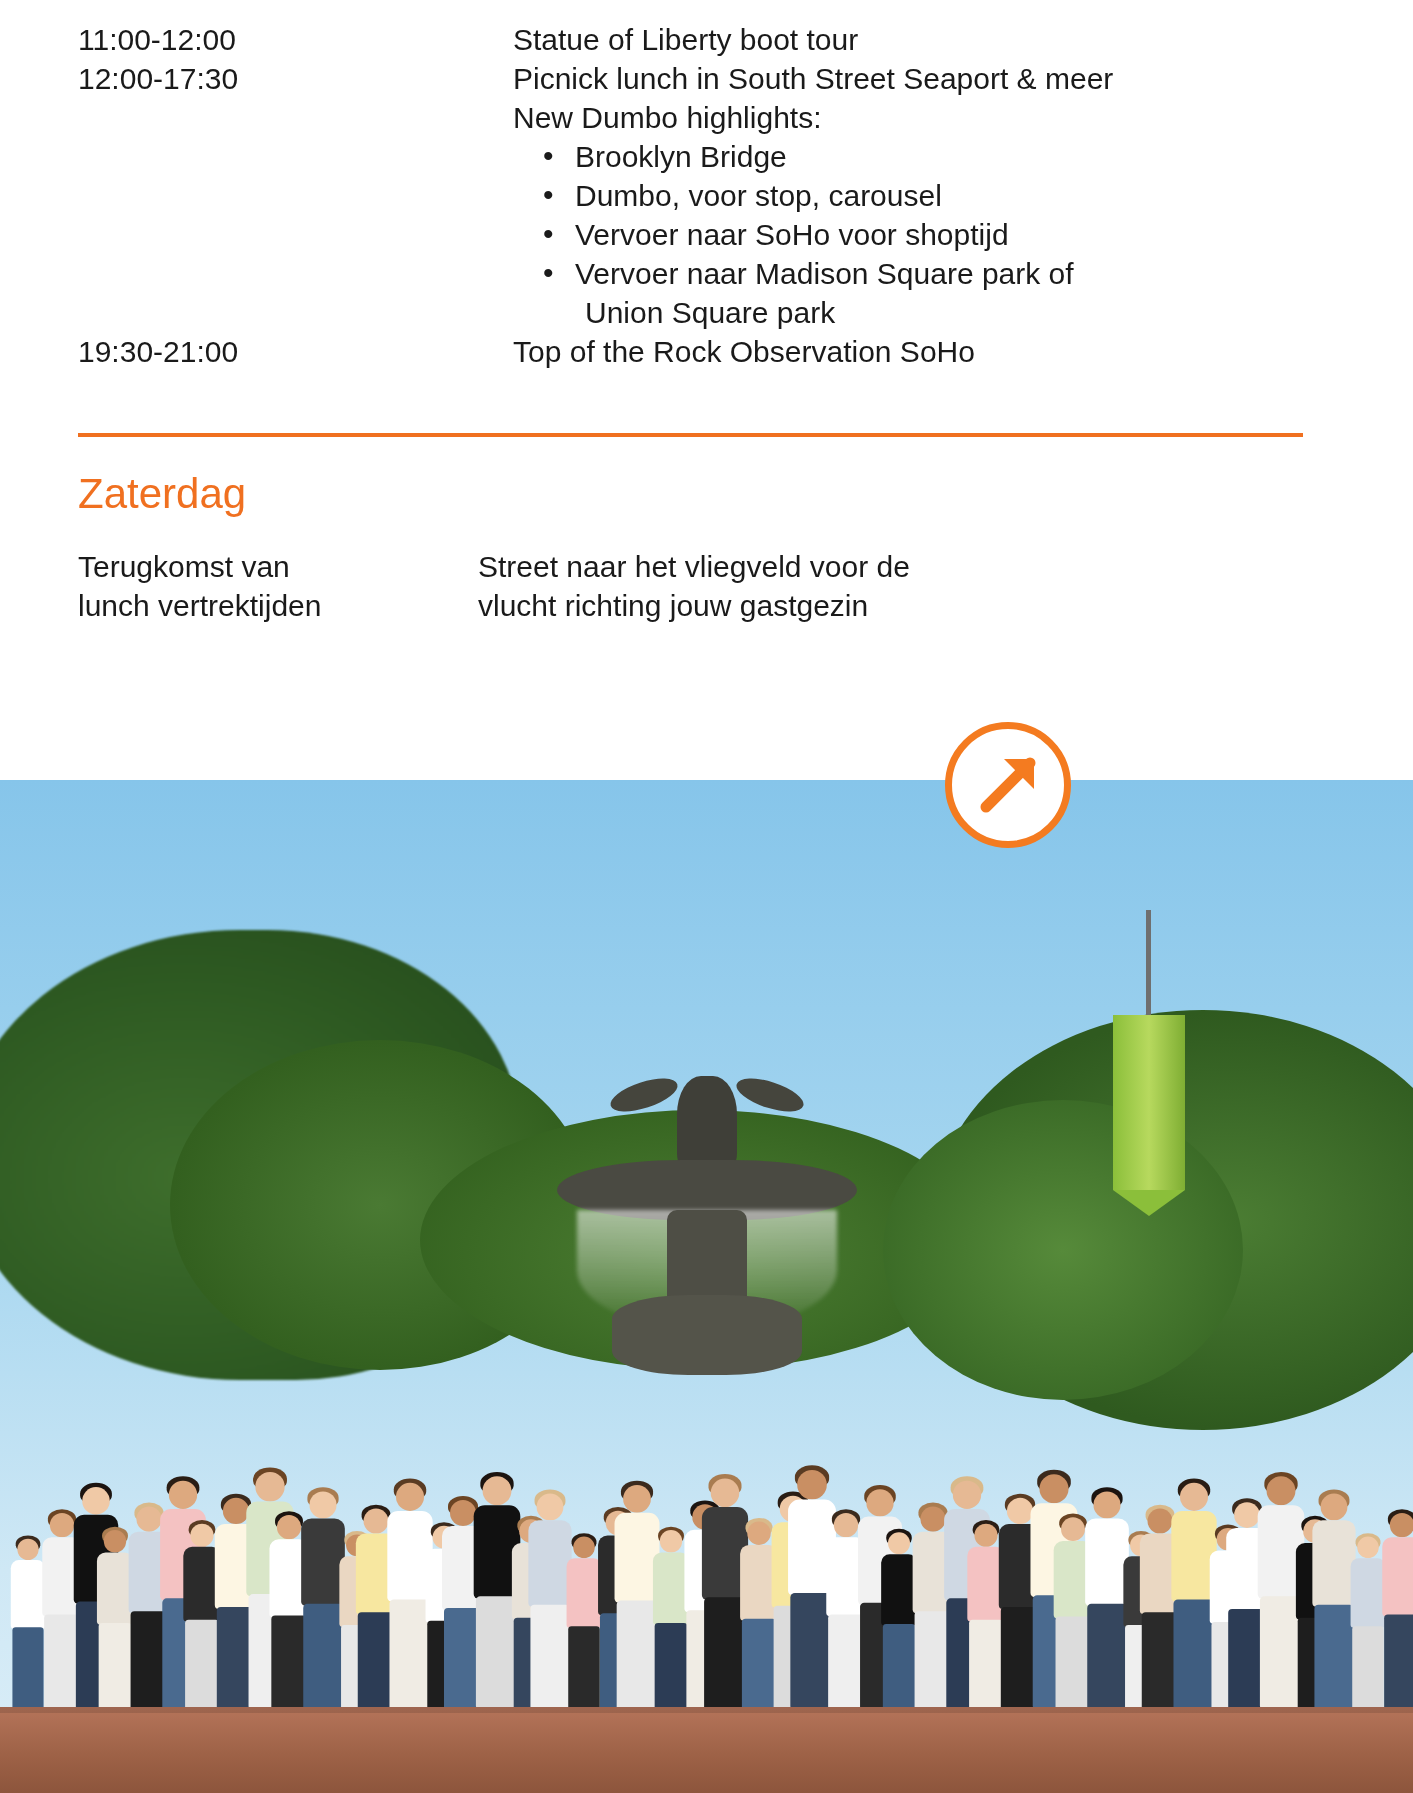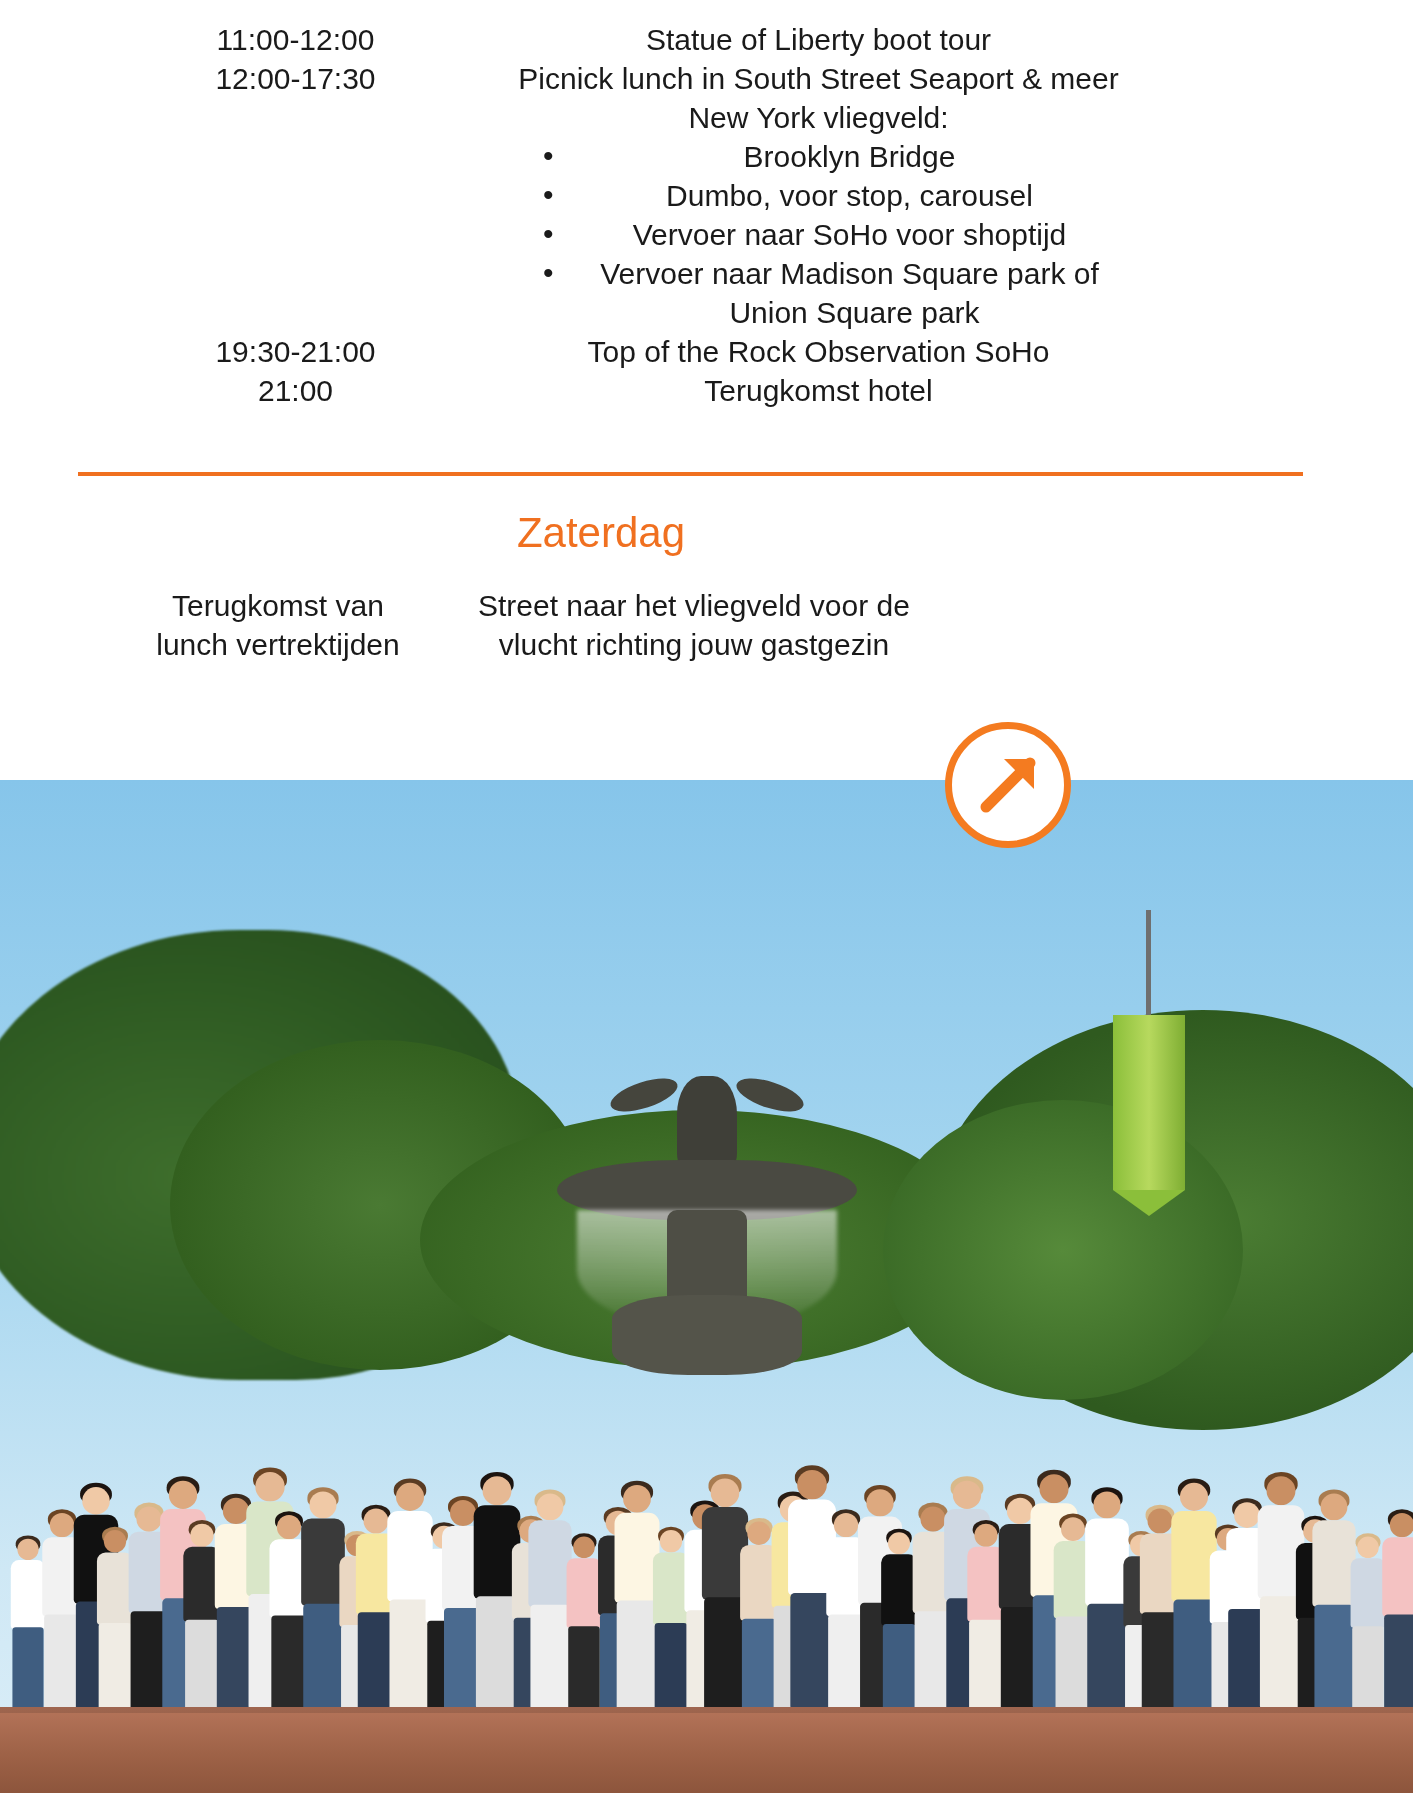--- a/index.html
+++ b/index.html
@@ -13,21 +13,20 @@
     font-family: "Liberation Sans", sans-serif;
     color: #1a1a1a;
     overflow: hidden;
     position: relative;
   }
 
   .page {
     position: relative;
     width: 1202px;
     height: 1793px;
-    text-align: center;
   }
 
   .content {
     padding: 20px 78px 0 78px;
   }
 
   
   .schedule {
     width: 100%;
     border-collapse: collapse;
@@ -337,37 +336,33 @@
     <table class="schedule">
       <tbody>
         <tr>
           <td class="col-time">11:00-12:00</td>
           <td class="col-desc">Statue of Liberty boot tour</td>
         </tr>
         <tr>
           <td class="col-time">12:00-17:30</td>
           <td class="col-desc">
             <div>Picnick lunch in South Street Seaport &amp; meer</div>
-            <div>New York vliegveld:</div>
+            <div>New Dumbo highlights:</div>
             <ul class="bullets">
               <li>Brooklyn Bridge</li>
               <li>Dumbo, voor stop, carousel</li>
               <li>Vervoer naar SoHo voor shoptijd</li>
               <li>Vervoer naar Madison Square park of</li>
             </ul>
             <div class="sub-line">Union Square park</div>
           </td>
         </tr>
         <tr>
           <td class="col-time">19:30-21:00</td>
           <td class="col-desc">Top of the Rock Observation SoHo</td>
-        </tr>
-        <tr>
-          <td class="col-time">21:00</td>
-          <td class="col-desc">Terugkomst hotel</td>
         </tr>
       </tbody>
     </table>
 
     <div class="divider"></div>
 
     <h2 class="day-heading">Zaterdag</h2>
 
     <table class="zaterdag-table">
       <tbody>

